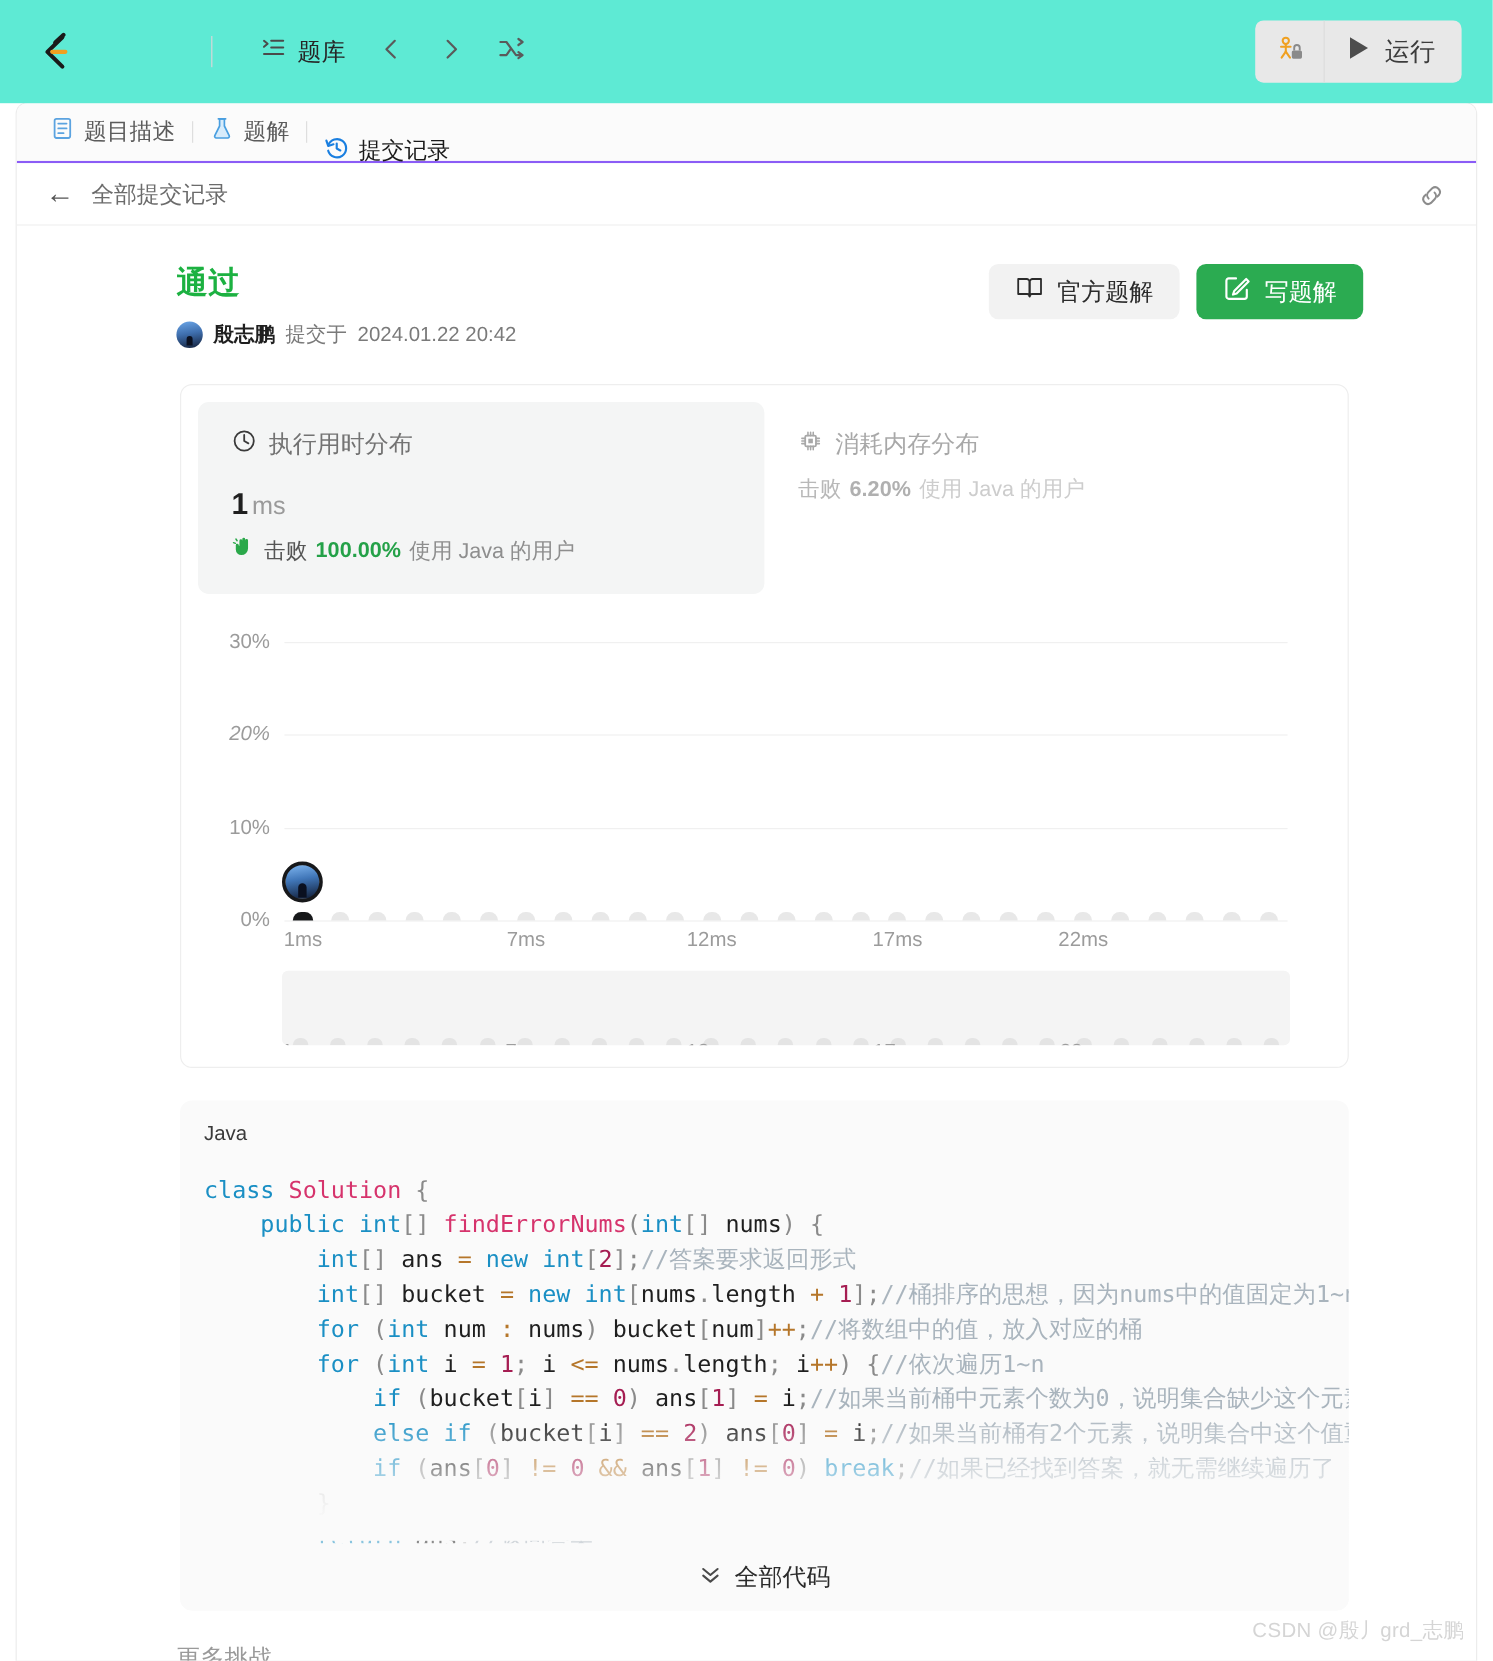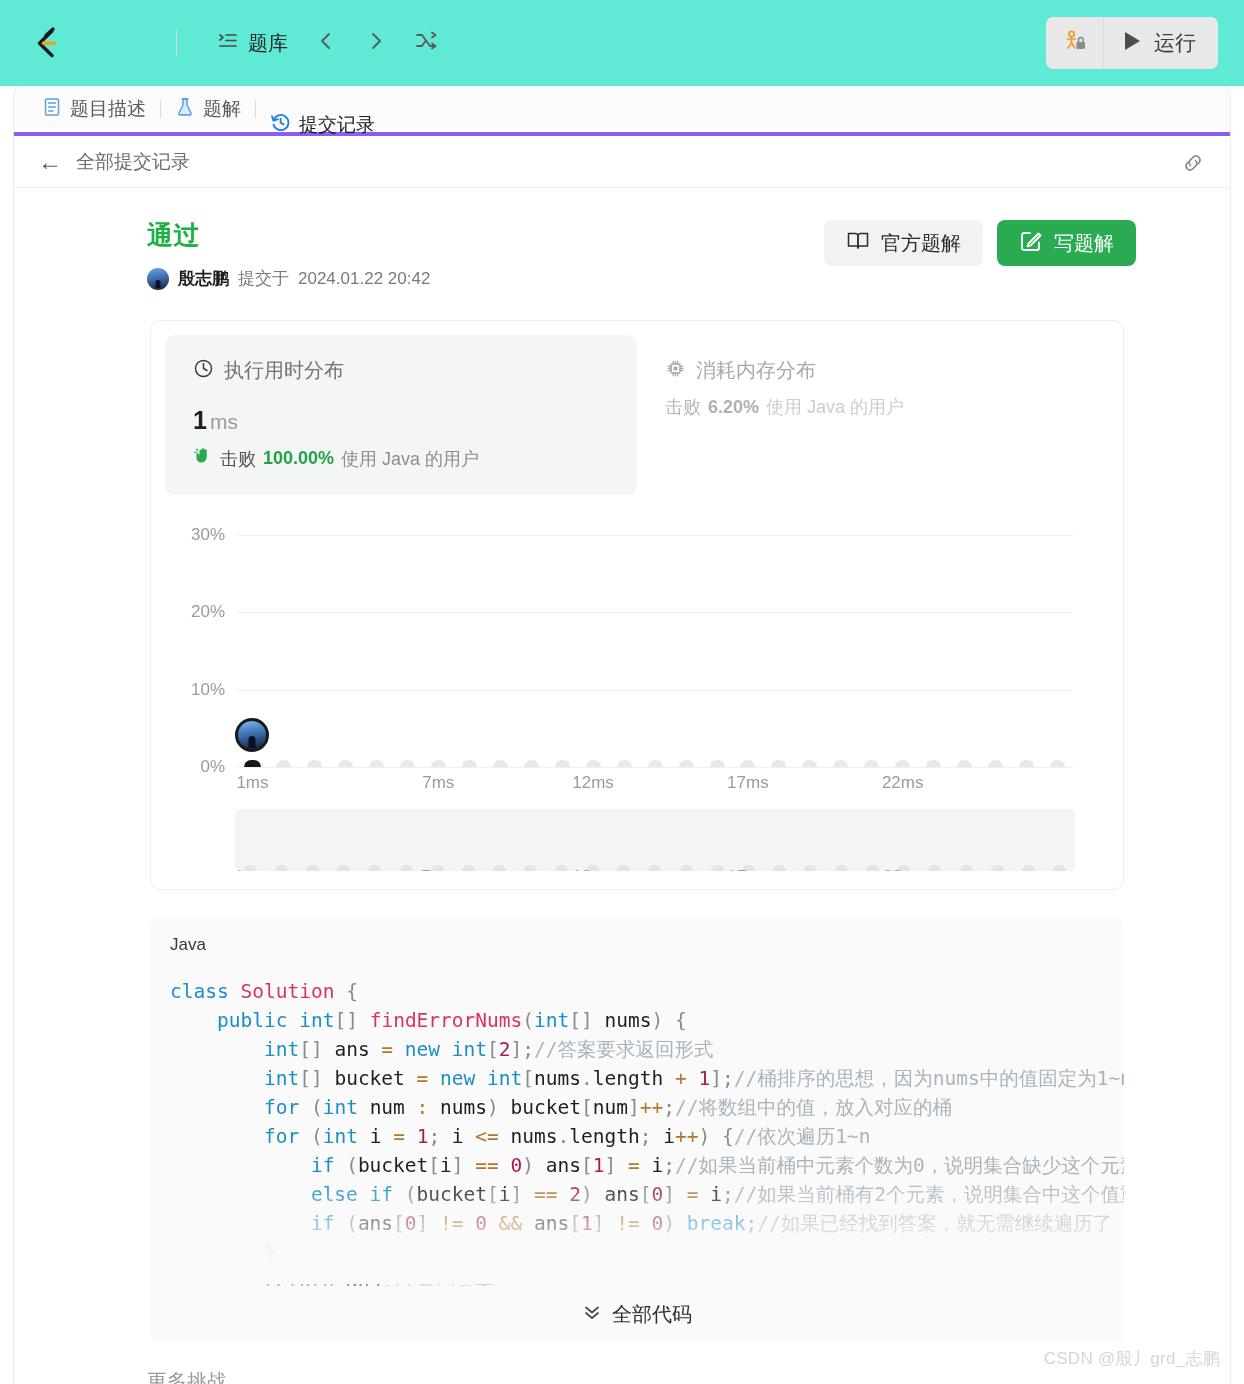--- a/index.html
+++ b/index.html
@@ -58,21 +58,21 @@
   .panel {
     margin: 0 14px; background: #fff;
     border-radius: 9px 9px 0 0;
     height: 1298px;
     box-shadow: 0 0 0 1px #ececec;
   }
   .tabs {
     height: 50px; display: flex; align-items: center;
     padding-left: 18px; gap: 0;
     background: #fbfbfb;
-    border-bottom: 4px solid #8b5cf6;
+    border-bottom: 2px solid #8b5cf6;
     border-radius: 9px 9px 0 0;
   }
   .tab {
     display: flex; align-items: center; gap: 8px;
     font-size: 19px; color: #5b5b5b; padding: 0 10px;
   }
   .tab.active { color: #1a1a1a; margin-top: 32px; }
   .tab-sep { width: 1px; height: 18px; background: #dedede; margin: 0 4px; }
 
   
@@ -469,21 +469,21 @@
           </div>
         </div>
 
         <div class="chart-wrap">
           <div class="chart" id="chart">
               <div class="gridline" style="top: 100%;"></div>
               <div class="ylabel" style="top: 100%;">0%</div>
               <div class="gridline" style="top: 68.75%;"></div>
               <div class="ylabel" style="top: 68.75%;">10%</div>
               <div class="gridline" style="top: 37.5%;"></div>
-              <div class="ylabel" style="top: 37.5%;">20%</div>
+              <div class="ylabel" style="top: 37.5%; font-style: italic;">20%</div>
               <div class="gridline" style="top: 6.25%;"></div>
               <div class="ylabel" style="top: 6.25%;">30%</div>
               <div class="bars">
                 <div class="bar-slot">
                   <div class="bar hl" style="height: 71.875%;"></div>
                   <div class="bar-avatar" style="bottom: calc(71.875% + 10px);"></div>
                 </div>
                 <div class="bar-slot">
                   <div class="bar" style="height: 44.375%;"></div>
                 </div>

